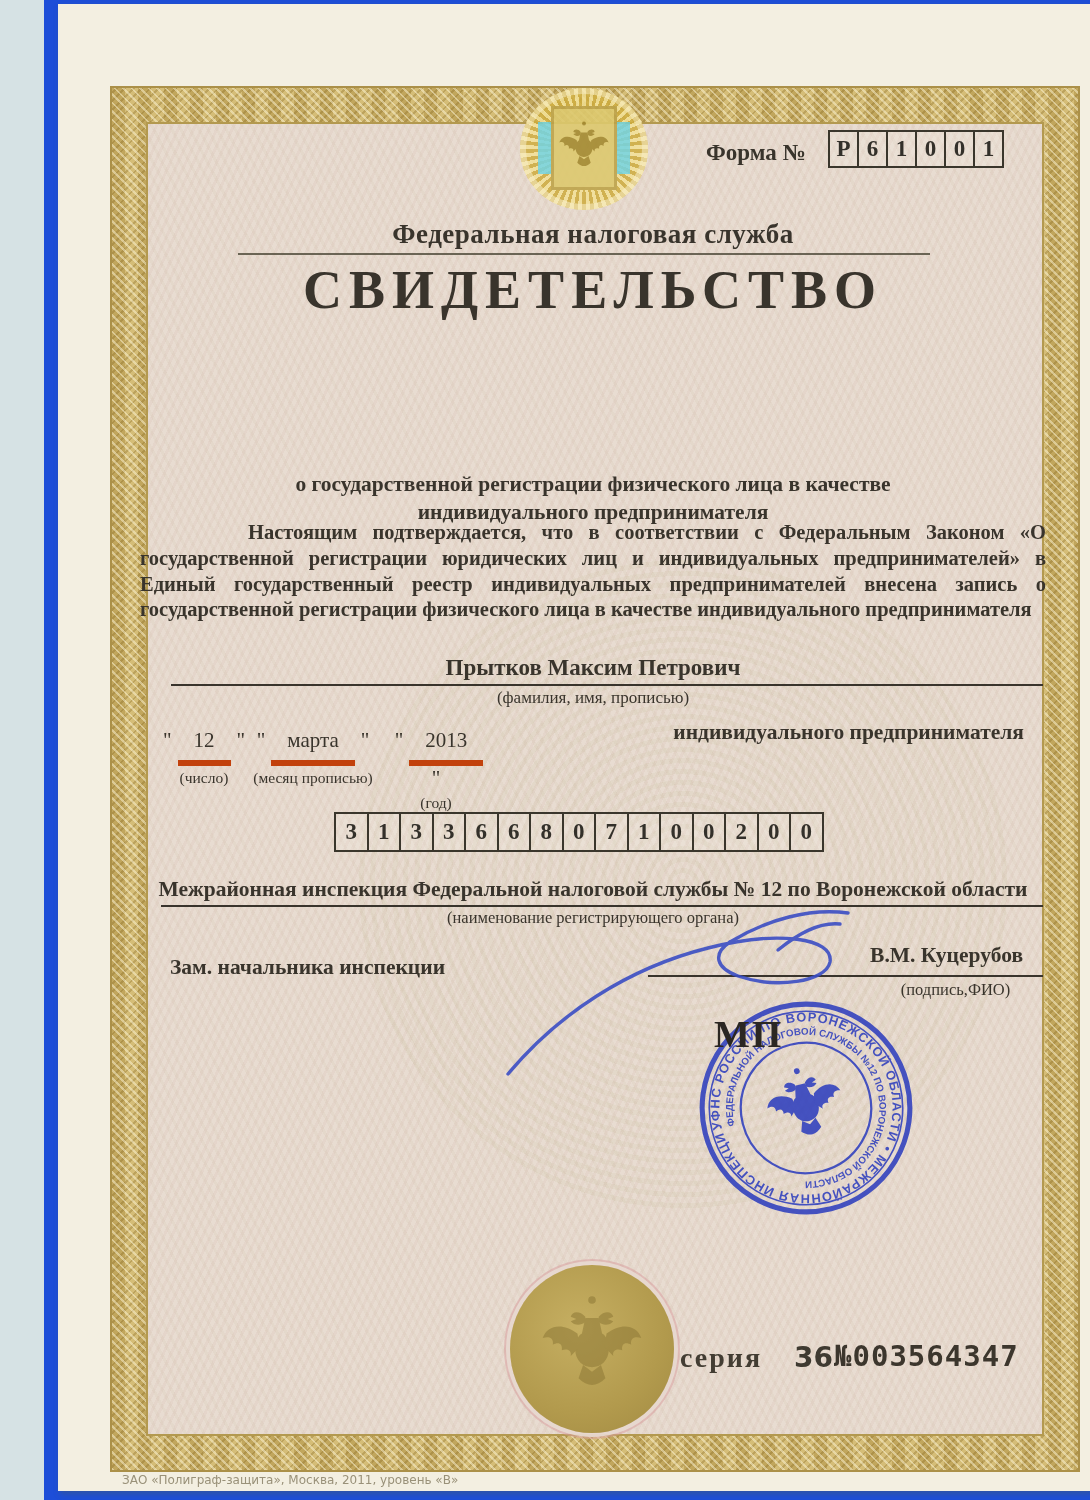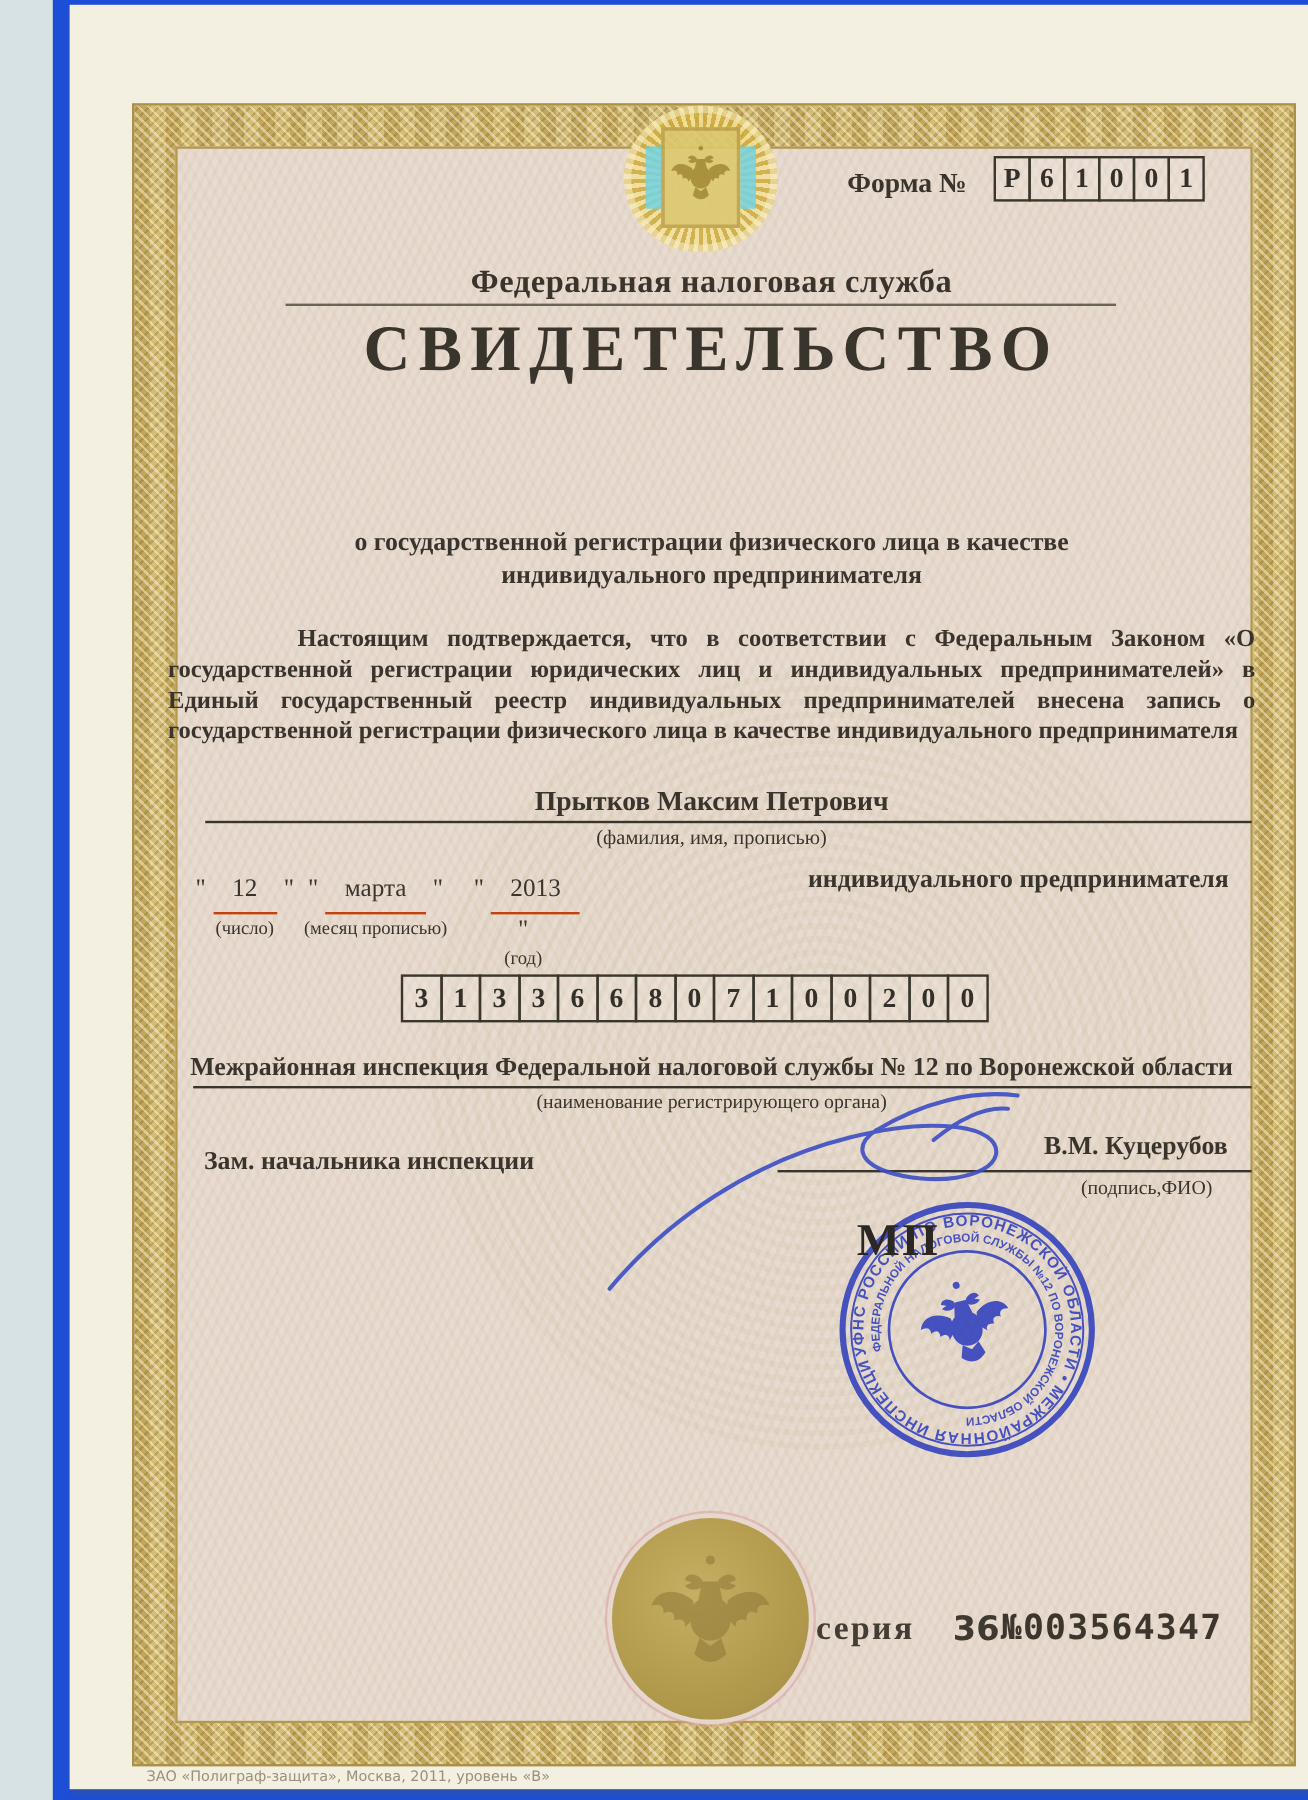--- a/index.html
+++ b/index.html
@@ -39,29 +39,29 @@
   .boxrow{display:flex;}
   .cellbox{box-sizing:border-box;border:2px solid #3a362c;margin-left:-2px;
            display:flex;align-items:center;justify-content:center;
            font-weight:bold;font-size:23px;color:#33302a;background:rgba(255,252,244,.12);}
   .cellbox:first-child{margin-left:0;}
   .form-boxes{left:770px;top:126px;}
   .form-boxes .cellbox{width:31px;height:38px;}
   .agency{left:90px;top:215px;width:890px;font-size:27px;letter-spacing:.5px;}
   .rule{left:180px;top:249px;width:692px;height:2px;background:#55503f;opacity:.85;}
   .title{left:90px;top:255px;width:890px;font-size:54px;letter-spacing:7px;}
-  .subtitle{left:90px;top:433px;width:890px;font-size:21.5px;line-height:28px;}
+  .subtitle{left:90px;top:466px;width:890px;font-size:21.5px;line-height:28px;}
   .paragraph{left:82px;top:516px;width:906px;font-size:20.5px;line-height:25.8px;
              text-align:justify;text-indent:108px;}
   .name{left:90px;top:651px;width:890px;font-size:23px;}
   .name-line{left:113px;top:680px;width:872px;height:2px;background:#39342c;}
   .name-caption{left:90px;top:684px;width:890px;font-size:17px;}
   .fgroup{position:absolute;top:724px;text-align:center;font-size:21px;color:#39342c;}
   .fq{padding:0 6px;}
-  .fval{display:inline-block;border-bottom:2px solid #c2410c;padding:0 16px 7px;}
+  .fval{display:inline-block;border-bottom:6px solid #c2410c;padding:0 16px 7px;}
   .fcap{font-size:15.5px;margin-top:3px;}
   .g-day{left:98px;width:96px;}
   .g-month{left:188px;width:134px;}
   .g-year{left:326px;width:104px;}
   .ogrn-intro{left:480px;top:715px;width:486px;font-size:21.5px;line-height:27.5px;text-align:right;}
   .ogrn-boxes{left:276px;top:808px;}
   .ogrn-boxes .cellbox{width:34.5px;height:40px;}
   .authority{left:90px;top:873px;width:890px;font-size:21.5px;}
   .authority-line{left:103px;top:901px;width:882px;height:2px;background:#39342c;}
   .authority-caption{left:90px;top:904px;width:890px;font-size:16.5px;}

